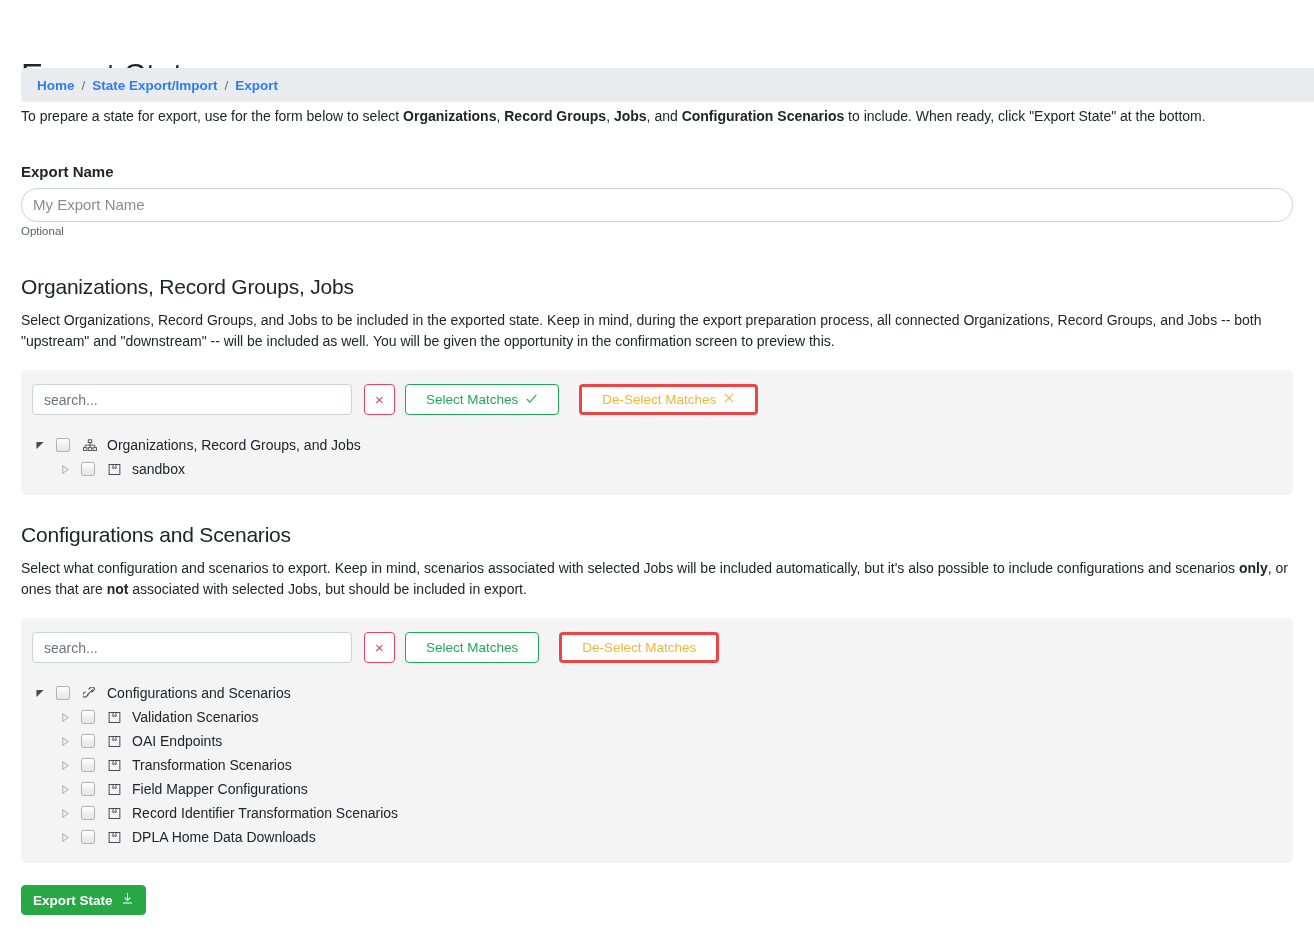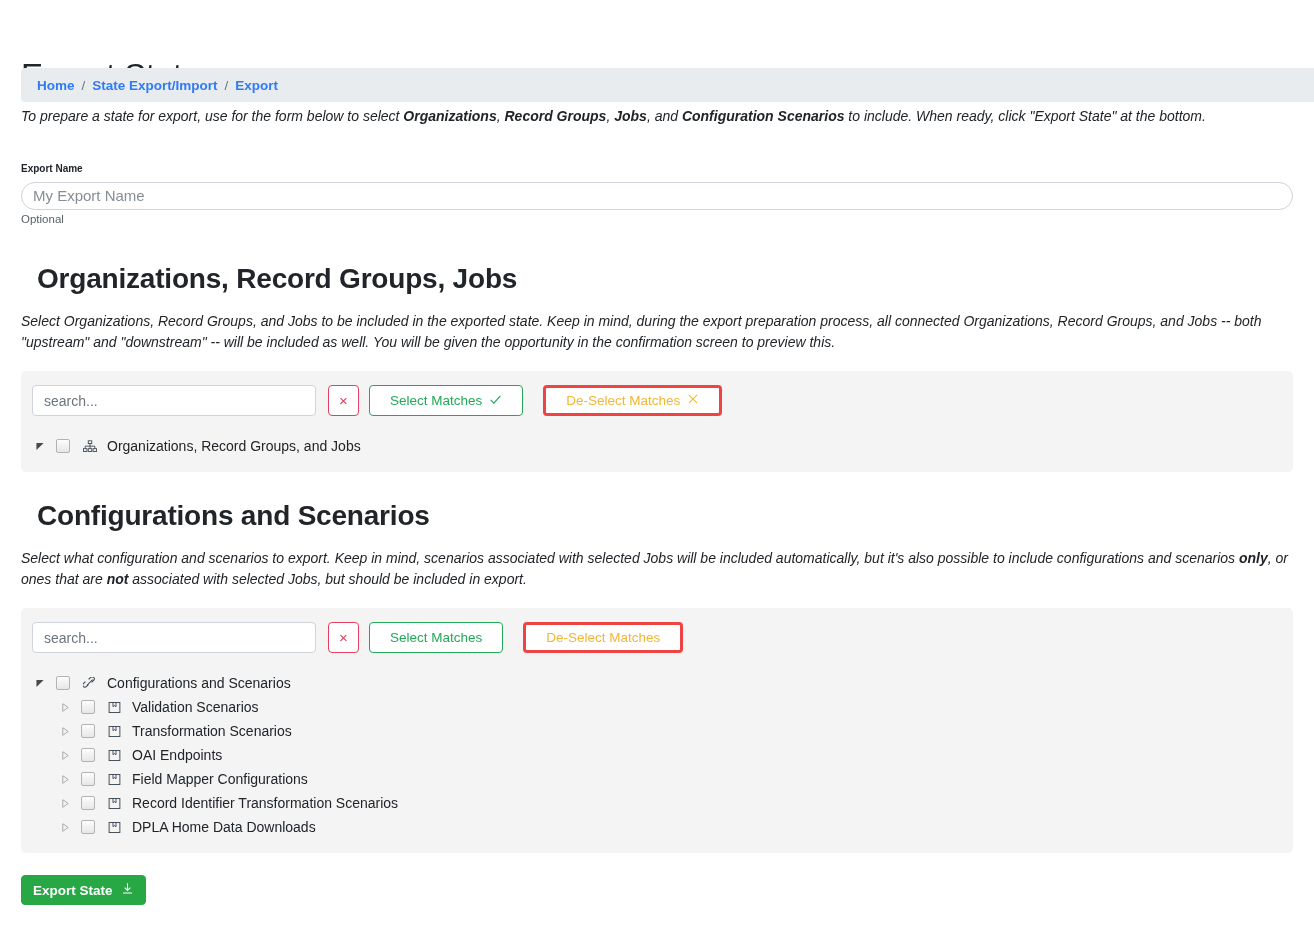--- a/index.html
+++ b/index.html
@@ -28,54 +28,54 @@
   }
   .crumb-sep { color: #6c757d; font-size: 13.5px; margin: 0 7px; font-weight: normal; }
 
   
   .container { padding: 0 21px; }
   h1.page-title {
     font-size: 33px; font-weight: normal; color: #212529;
     margin: 57px 0 0 0; line-height: 1.15; letter-spacing: -0.2px;
   }
   p.lead {
-    font-size: 14px; line-height: 1.5; margin: 11px 0 0 0; color: #212529; font-style: italic;
+    font-size: 14px; line-height: 1.5; margin: 11px 0 0 0; color: #212529;
   }
   p.lead b { font-weight: bold; }
 
   h2.section-title {
-    font-size: 28px; font-weight: bold; color: #212529;
-    margin: 16px; line-height: 1.15; letter-spacing: -0.2px;
+    font-size: 21px; font-weight: normal; color: #212529;
+    margin: 0; line-height: 1.15; letter-spacing: -0.2px;
   }
 
   
   .form-block { margin-top: 36px; }
-  .form-label { font-size: 10px; font-weight: bold; color: #212529; display: block; }
+  .form-label { font-size: 15px; font-weight: bold; color: #212529; display: block; }
   .text-input {
-    display: block; width: 100%; height: 28px;
+    display: block; width: 100%; height: 34px;
     margin-top: 8px;
     border: 1px solid #ced4da; border-radius: 16px;
     background: #fff;
     font-size: 15px; font-family: "Liberation Sans", sans-serif;
     color: #495057; padding: 0 11px;
     outline: none;
   }
   .text-input::placeholder { color: #868e96; }
   .help-text { font-size: 11.5px; color: #5a6268; margin-top: 3px; display: block; }
 
   
   .panel {
     background: #f4f4f4;
     border-radius: 5px;
     padding: 14px 11px 14px 11px;
     margin-top: 18px;
   }
   .toolbar { display: flex; align-items: center; gap: 0; }
   .search-input {
-    width: 284px; height: 31px;
+    width: 320px; height: 31px;
     border: 1px solid #ced4da; border-radius: 4px;
     background: #fff; padding: 0 11px;
     font-size: 14px; font-family: "Liberation Sans", sans-serif;
     color: #495057; outline: none;
   }
   .search-input::placeholder { color: #6c757d; }
 
   .btn {
     height: 31px;
     border-radius: 4px;
@@ -189,20 +189,35 @@
               <svg width="14" height="13" viewBox="0 0 16 14">
                 <rect x="6" y="0.5" width="4" height="3.2" fill="none" stroke="#3c4650" stroke-width="1"></rect>
                 <rect x="0.5" y="9.5" width="4" height="3.2" fill="none" stroke="#3c4650" stroke-width="1"></rect>
                 <rect x="6" y="9.5" width="4" height="3.2" fill="none" stroke="#3c4650" stroke-width="1"></rect>
                 <rect x="11.5" y="9.5" width="4" height="3.2" fill="none" stroke="#3c4650" stroke-width="1"></rect>
                 <path d="M8 3.7 L8 6.6 M2.5 9.5 L2.5 6.6 L13.5 6.6 L13.5 9.5 M8 6.6 L8 9.5" fill="none" stroke="#3c4650" stroke-width="1"></path>
               </svg>
             </span>
             <span class="tree-label">Organizations, Record Groups, and Jobs</span>
           </div>
+          <div class="tree-row child">
+            <span class="twisty">
+              <svg width="9" height="9" viewBox="0 0 10 10">
+                <path d="M2 0.8 L8 5 L2 9.2 Z" fill="none" stroke="#9a9a9a" stroke-width="0.9"></path>
+              </svg>
+            </span>
+            <span class="tree-cb"></span>
+            <span class="tree-icon">
+              <svg width="13" height="13" viewBox="0 0 14 14">
+                <rect x="1.2" y="1.6" width="11.6" height="10.8" fill="none" stroke="#3c4650" stroke-width="1"></rect>
+                <path d="M5.4 1.6 L5.4 6.2 L7 4.9 L8.6 6.2 L8.6 1.6" fill="none" stroke="#3c4650" stroke-width="1"></path>
+              </svg>
+            </span>
+            <span class="tree-label">sandbox</span>
+          </div>
         </div>
     </div>
 
     
     <h2 class="section-title" style="margin-top:28px;">Configurations and Scenarios</h2>
     <p class="lead"><span>Select what configuration and scenarios to export. Keep in mind, scenarios associated with selected Jobs will be included automatically, but it's also possible to include configurations and scenarios </span><b>only</b><span>, or ones that are </span><b>not</b><span> associated with selected Jobs, but should be included in export.</span></p>
 
     <div class="panel">
       <div class="toolbar">
         <input class="search-input" type="text" placeholder="search..." style="">
@@ -250,36 +265,36 @@
                 <path d="M2 0.8 L8 5 L2 9.2 Z" fill="none" stroke="#9a9a9a" stroke-width="0.9"></path>
               </svg>
             </span>
             <span class="tree-cb"></span>
             <span class="tree-icon">
               <svg width="13" height="13" viewBox="0 0 14 14">
                 <rect x="1.2" y="1.6" width="11.6" height="10.8" fill="none" stroke="#3c4650" stroke-width="1"></rect>
                 <path d="M5.4 1.6 L5.4 6.2 L7 4.9 L8.6 6.2 L8.6 1.6" fill="none" stroke="#3c4650" stroke-width="1"></path>
               </svg>
             </span>
+            <span class="tree-label">OAI Endpoints</span>
+          </div>
+          <div class="tree-row child">
+            <span class="twisty">
+              <svg width="9" height="9" viewBox="0 0 10 10">
+                <path d="M2 0.8 L8 5 L2 9.2 Z" fill="none" stroke="#9a9a9a" stroke-width="0.9"></path>
+              </svg>
+            </span>
+            <span class="tree-cb"></span>
+            <span class="tree-icon">
+              <svg width="13" height="13" viewBox="0 0 14 14">
+                <rect x="1.2" y="1.6" width="11.6" height="10.8" fill="none" stroke="#3c4650" stroke-width="1"></rect>
+                <path d="M5.4 1.6 L5.4 6.2 L7 4.9 L8.6 6.2 L8.6 1.6" fill="none" stroke="#3c4650" stroke-width="1"></path>
+              </svg>
+            </span>
             <span class="tree-label">Transformation Scenarios</span>
-          </div>
-          <div class="tree-row child">
-            <span class="twisty">
-              <svg width="9" height="9" viewBox="0 0 10 10">
-                <path d="M2 0.8 L8 5 L2 9.2 Z" fill="none" stroke="#9a9a9a" stroke-width="0.9"></path>
-              </svg>
-            </span>
-            <span class="tree-cb"></span>
-            <span class="tree-icon">
-              <svg width="13" height="13" viewBox="0 0 14 14">
-                <rect x="1.2" y="1.6" width="11.6" height="10.8" fill="none" stroke="#3c4650" stroke-width="1"></rect>
-                <path d="M5.4 1.6 L5.4 6.2 L7 4.9 L8.6 6.2 L8.6 1.6" fill="none" stroke="#3c4650" stroke-width="1"></path>
-              </svg>
-            </span>
-            <span class="tree-label">OAI Endpoints</span>
           </div>
           <div class="tree-row child">
             <span class="twisty">
               <svg width="9" height="9" viewBox="0 0 10 10">
                 <path d="M2 0.8 L8 5 L2 9.2 Z" fill="none" stroke="#9a9a9a" stroke-width="0.9"></path>
               </svg>
             </span>
             <span class="tree-cb"></span>
             <span class="tree-icon">
               <svg width="13" height="13" viewBox="0 0 14 14">

